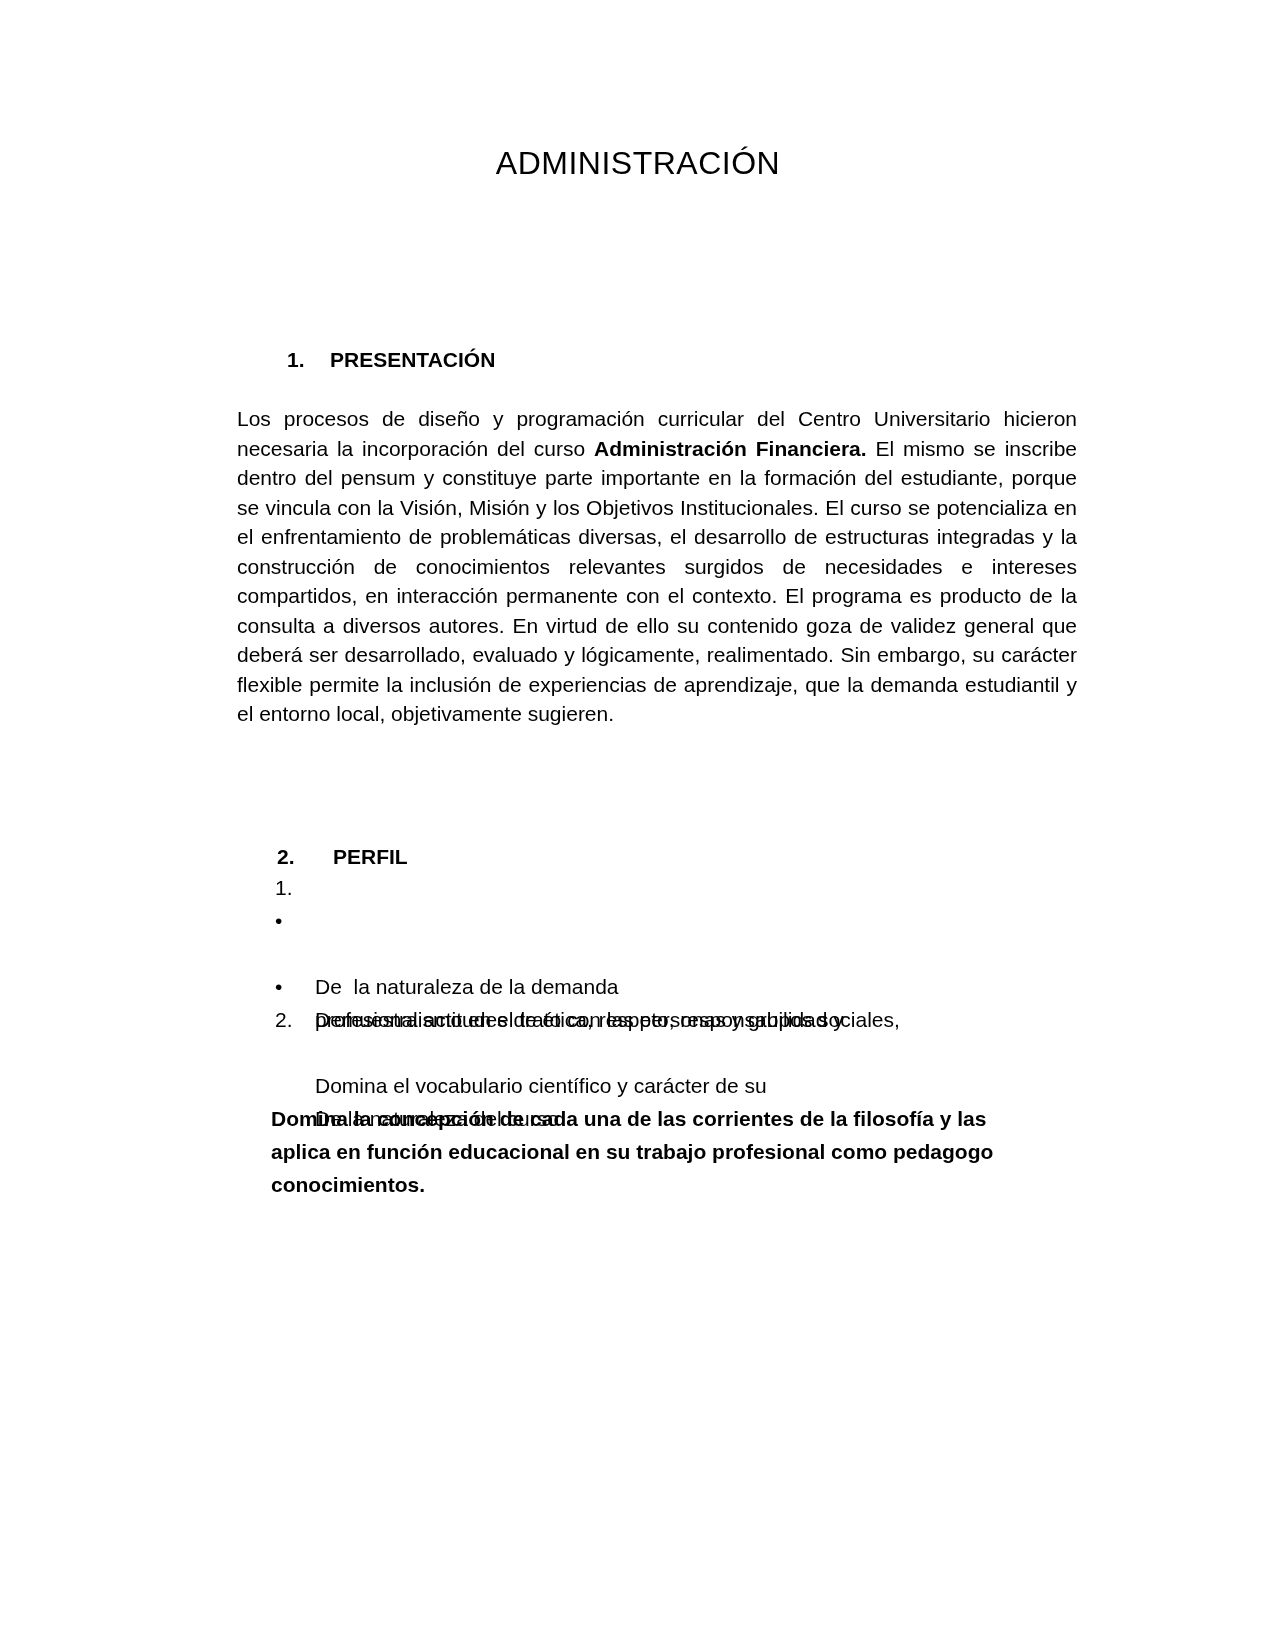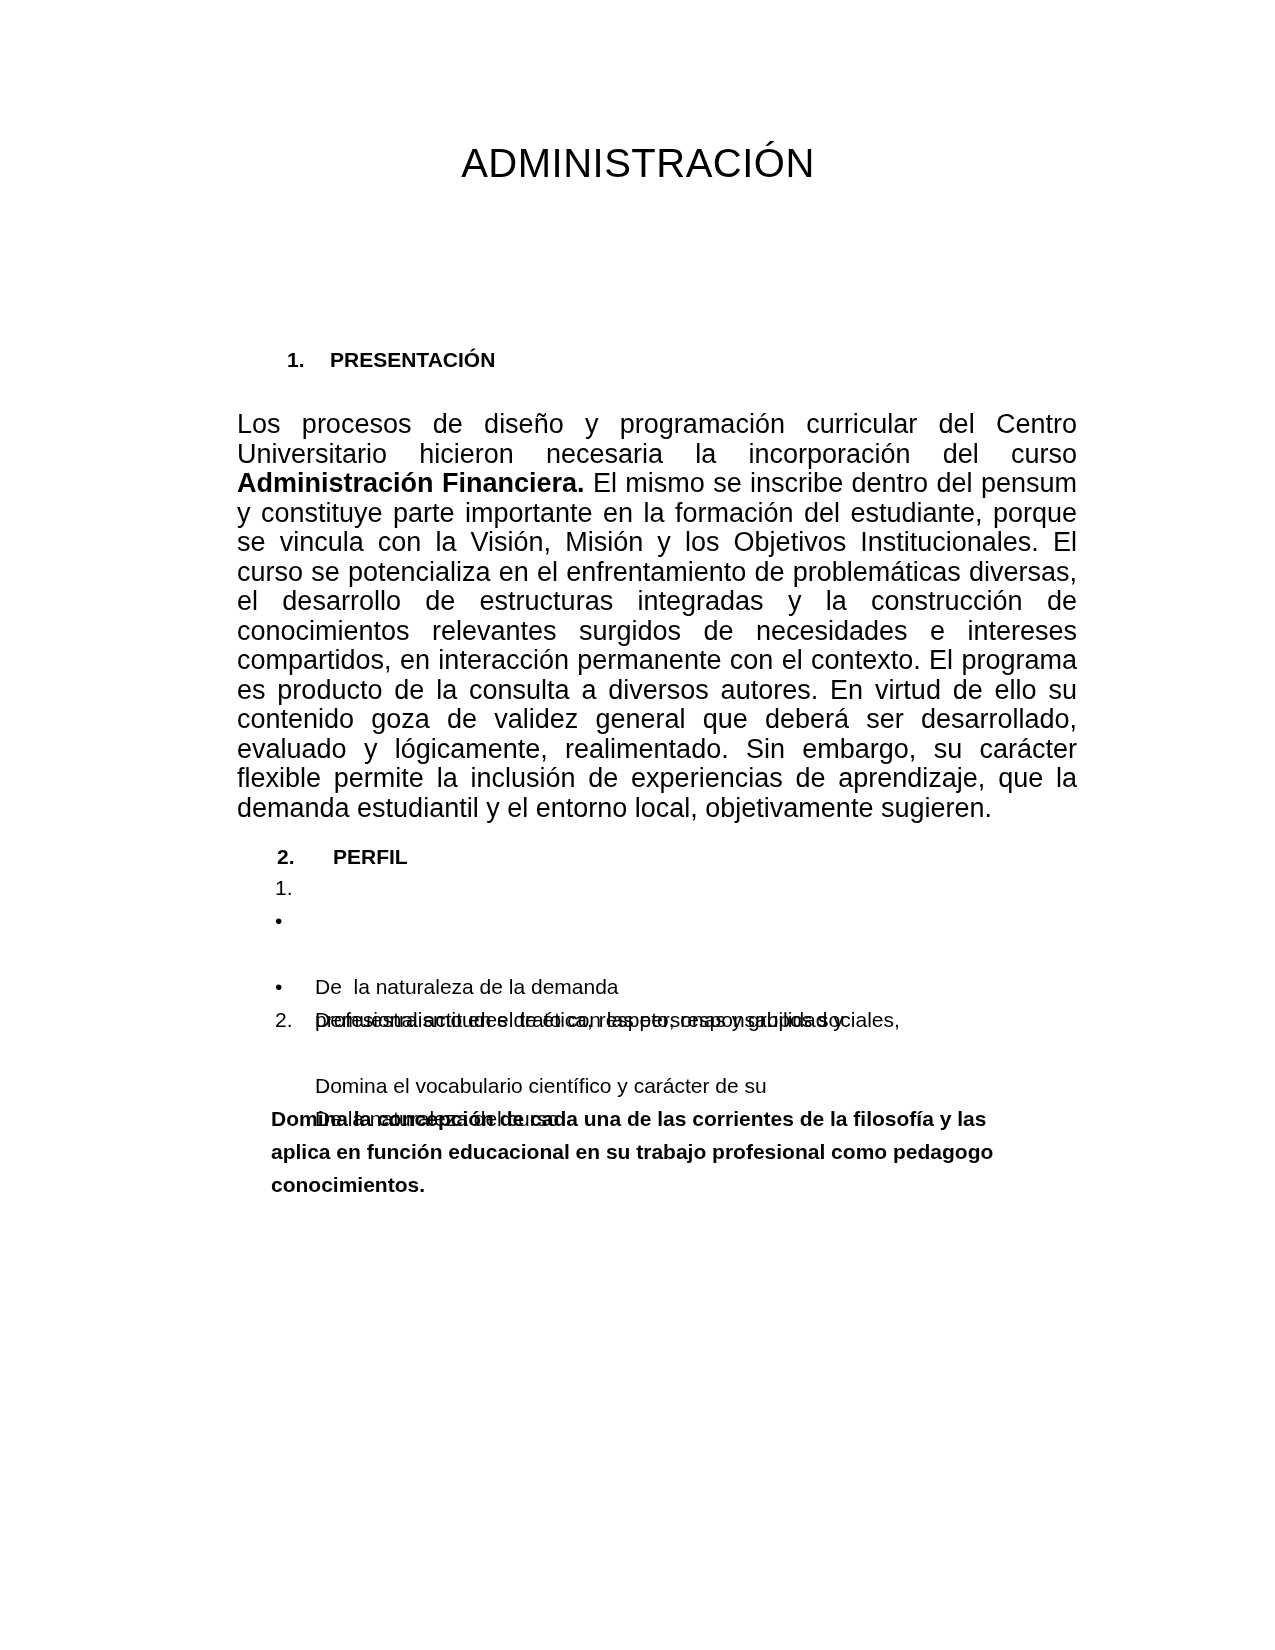--- a/index.html
+++ b/index.html
@@ -14,21 +14,21 @@
     background: #ffffff;
     color: #000000;
     font-family: "Liberation Sans", "DejaVu Sans", sans-serif;
     overflow: hidden;
   }
   .doc-title {
     position: absolute;
     top: 138px;
     left: 218px;
     width: 840px;
-    font-size: 40px;
+    font-size: 32px;
     line-height: 51px;
     text-align: center;
     font-weight: 400;
     letter-spacing: 0.5px;
   }
   .section-heading {
     position: absolute;
     display: flex;
     font-size: 21px;
     line-height: 29.5px;
@@ -40,21 +40,21 @@
   }
   #presentacion-heading { top: 345px; left: 287px; }
   #presentacion-heading .num { width: 43px; }
   #perfil-heading { top: 842px; left: 277px; }
   #perfil-heading .num { width: 56px; }
   .body-paragraph {
     position: absolute;
     top: 383px;
     left: 237px;
     width: 840px;
-    font-size: 27px;
+    font-size: 21px;
     line-height: 29.5px;
     text-align: justify;
     hyphens: none;
   }
   .body-paragraph b { font-weight: 700; }
   .perfil-list {
     position: absolute;
     top: 871px;
     left: 237px;
     width: 900px;

